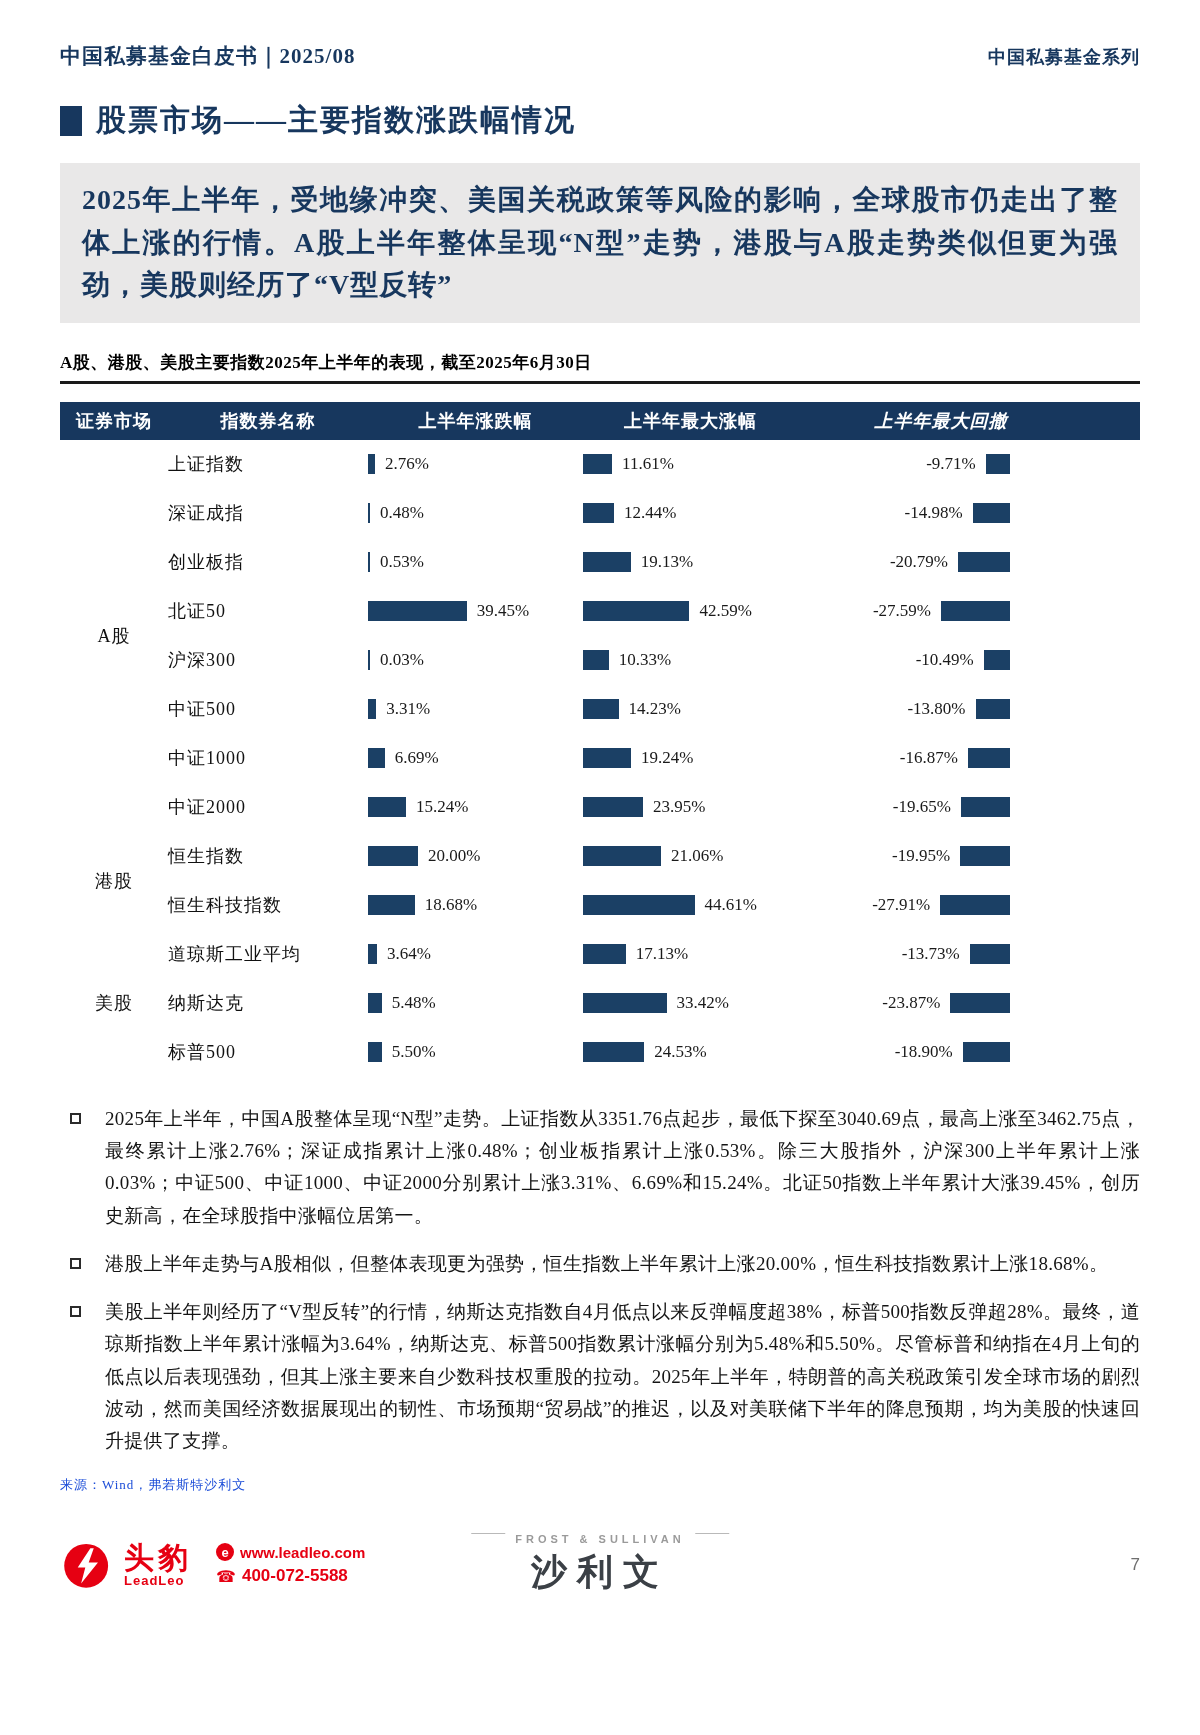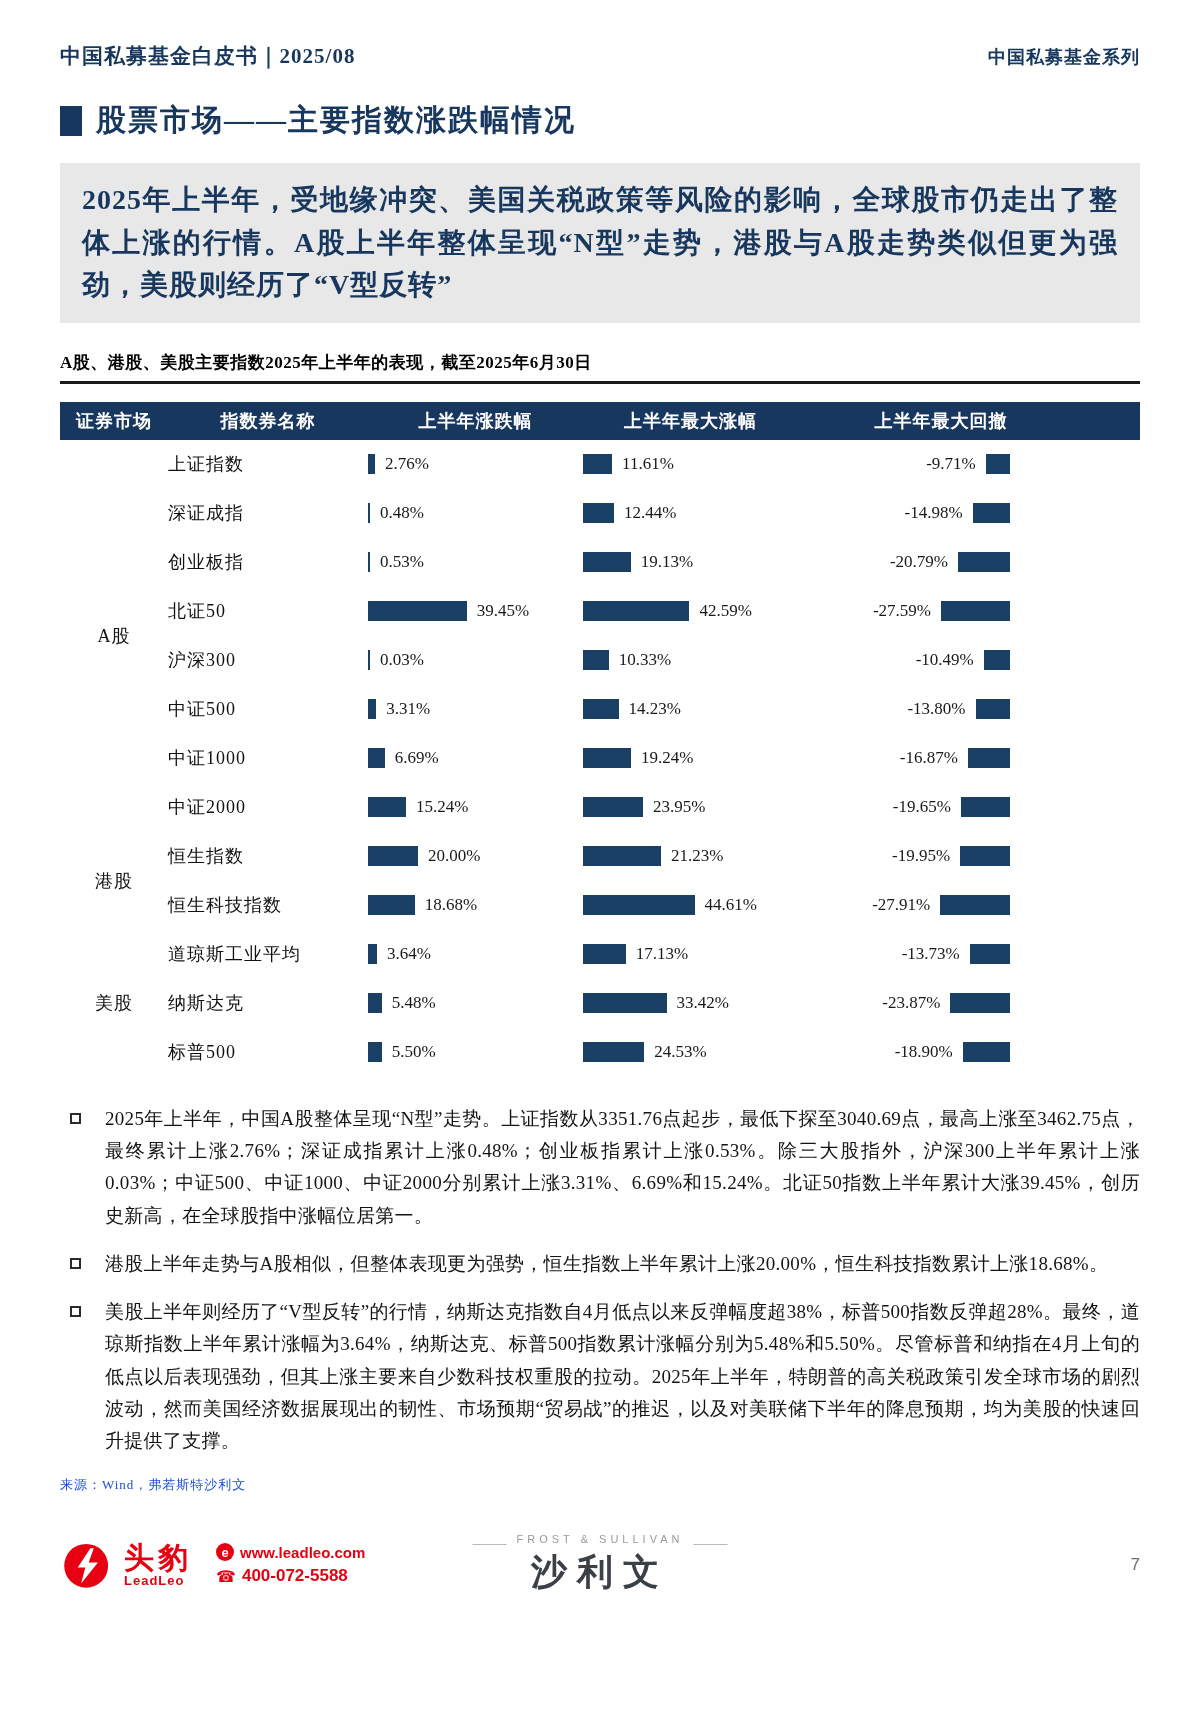--- a/index.html
+++ b/index.html
@@ -34,21 +34,21 @@
   .table-rule { height:3px; background:#1a1a1a; margin-top:7px; }
 
   
   table.idx { width:100%; border-collapse:collapse; table-layout:fixed; margin-top:18px; }
   table.idx th, table.idx td { box-sizing:border-box; padding:0; }
   table.idx thead th {
     background:#17375E; color:#fff; font-size:18px; font-weight:bold;
     height:38px; text-align:center; letter-spacing:1px;
     font-family:"Liberation Sans", sans-serif;
   }
-  table.idx thead th.drawdown-h { padding-right:56px; }
+  table.idx thead th.drawdown-h { padding-right:56px;font-style:italic; }
   table.idx tbody td { height:49px; vertical-align:middle; font-size:18px; color:#111; }
   td.market-cell { text-align:center; font-size:19px; letter-spacing:1px; }
   td.name-cell { padding-left:4px; letter-spacing:1px;margin-top:40px; }
   .bar-wrap { display:flex; align-items:center; gap:10px; }
   .bar-wrap.rev { justify-content:flex-end; padding-right:130px; }
   .bar { height:20px; background:#1B4065; flex:0 0 auto; }
   .bar-label { font-size:17px; color:#1a1a1a; white-space:nowrap; }
 
   
   ul.bullets { list-style:none; margin-top:26px; }
@@ -67,21 +67,21 @@
   .leadleo-en { font-size:13px; font-weight:bold; color:#E60012; letter-spacing:1px; font-family:"Liberation Sans", sans-serif; }
   .contact { margin-left:14px; display:flex; flex-direction:column; gap:5px; }
   .contact-row { display:flex; align-items:center; gap:6px; }
   .e-badge { width:18px; height:18px; border-radius:50%; background:#E60012; color:#fff; font-size:13px; font-weight:bold;
              display:flex; align-items:center; justify-content:center; font-family:"Liberation Sans", sans-serif; }
   .website { font-size:15px; font-weight:bold; color:#E60012; font-family:"Liberation Sans", sans-serif; }
   .phone-icon { color:#E60012; font-size:16px; }
   .phone { font-size:17px; font-weight:bold; color:#E60012; font-family:"Liberation Sans", sans-serif; }
 
   .frost { position:absolute; left:50%; transform:translateX(-50%); text-align:center; }
-  .frost-en-row { display:flex; align-items:flex-end; gap:10px; justify-content:center; }
+  .frost-en-row { display:flex; align-items:flex-start; gap:10px; justify-content:center;font-weight:bold; }
   .frost-line { width:34px; height:1px; background:#b9b9b9; }
   .frost-en { font-size:11px; letter-spacing:4px; color:#9a9a9a; font-family:"Liberation Sans", sans-serif; white-space:nowrap; }
   .frost-cn { font-size:36px; font-weight:bold; color:#3b4046; letter-spacing:10px; margin-top:3px; }
 
   .pagenum { margin-left:auto; font-size:17px; color:#6e6e6e; font-family:"Liberation Sans", sans-serif; }
 </style>
 </head>
 <body>
 
 <div class="page">
@@ -293,21 +293,21 @@
           <td class="name-cell">恒生指数</td>
           <td>
             <div class="bar-wrap">
               <div class="bar" style="width: 50px; background: rgb(27, 64, 101);"></div>
               <span class="bar-label">20.00%</span>
             </div>
           </td>
           <td>
             <div class="bar-wrap">
               <div class="bar" style="width: 78.1px; background: rgb(27, 64, 101);"></div>
-              <span class="bar-label">21.23%</span>
+              <span class="bar-label">21.06%</span>
             </div>
           </td>
           <td>
             <div class="bar-wrap rev">
               <span class="bar-label">-19.95%</span>
               <div class="bar" style="width: 49.875px; background: rgb(27, 64, 101);"></div>
             </div>
           </td>
         </tr>
         <tr>

